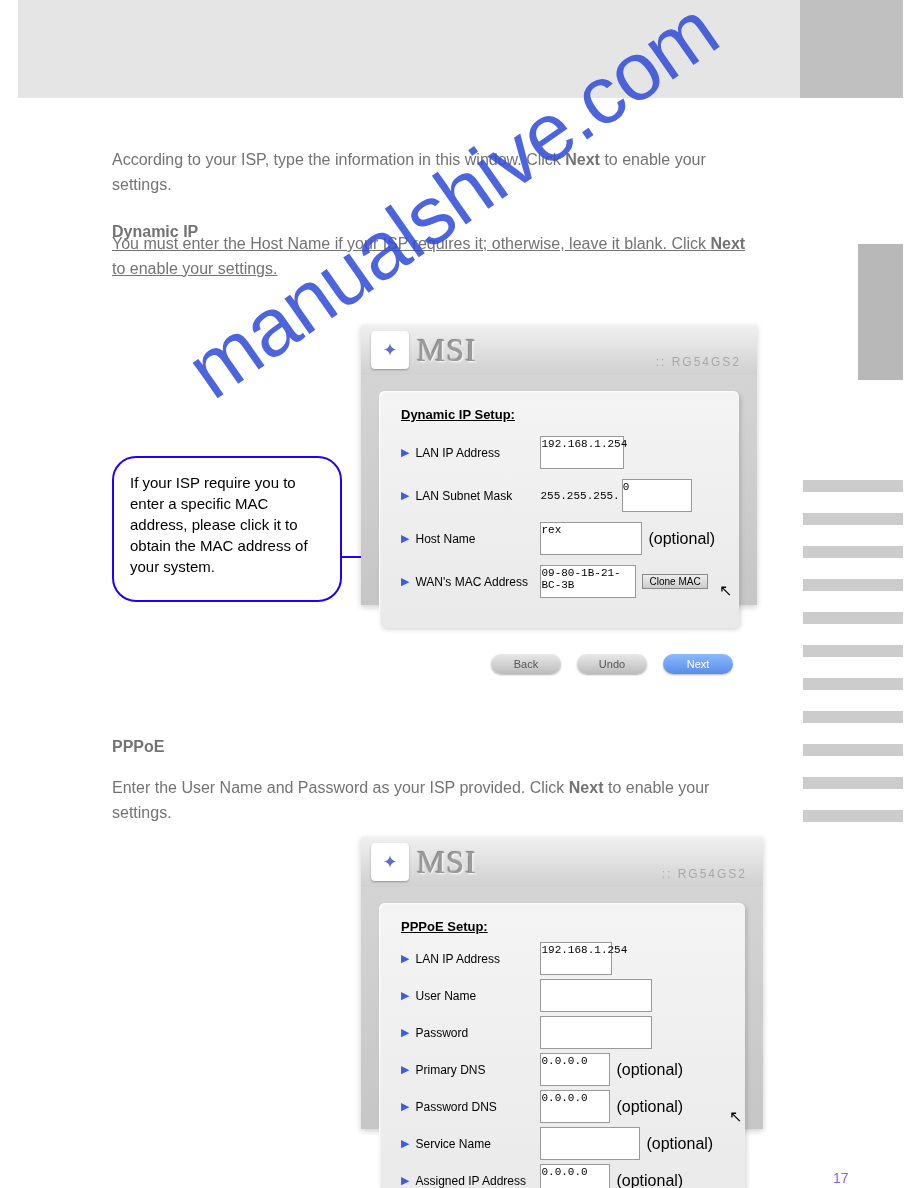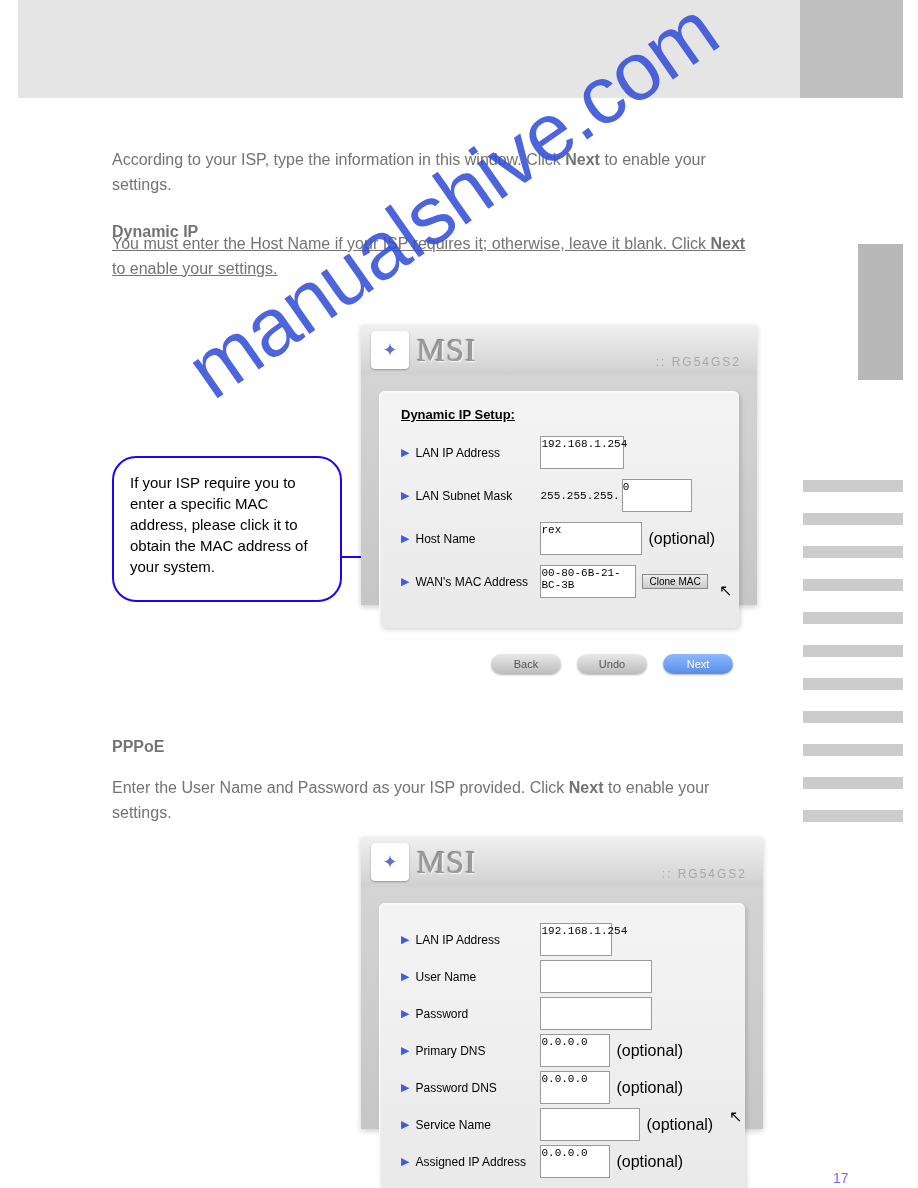--- a/index.html
+++ b/index.html
@@ -281,21 +281,21 @@
     <div class="row">
       <span class="arrow">▶</span>
       <span class="label">Host Name</span>
       <span class="value-box" style="width:102px">rex</span>
       <span class="suffix">(optional)</span>
     </div>
 
     <div class="row">
       <span class="arrow">▶</span>
       <span class="label">WAN's MAC Address</span>
-      <span class="value-box" style="width:96px">00-80-6B-21-BC-3B</span>
+      <span class="value-box" style="width:96px">09-80-1B-21-BC-3B</span>
       <span class="mini-btn">Clone MAC</span>
     </div>
   </div>
   <div class="btnbar">
     <div class="pill grey">Back</div>
     <div class="pill grey">Undo</div>
     <div class="pill blue">Next</div>
   </div>
   <span class="cursor" style="left:358px; top:256px;">↖</span>
 </div>
@@ -308,20 +308,21 @@
 
 <div class="panel b">
   <div class="hdr">
     <div class="logo-badge">
         <span class="star">✦</span>
       </div>
     <div class="brand">MSI</div>
     <div class="model">:: RG54GS2</div>
   </div>
   <div class="card">
+    <div class="section-title">PPPoE Setup:</div>
 
     <div class="row">
         <span class="arrow">▶</span>
         <span class="label">LAN IP Address</span>
         <span class="value-box" style="width:72px">192.168.1.254</span>
       </div>
     <div class="row">
         <span class="arrow">▶</span>
         <span class="label">User Name</span>
         <span class="value-box" style="width:112px"></span>

